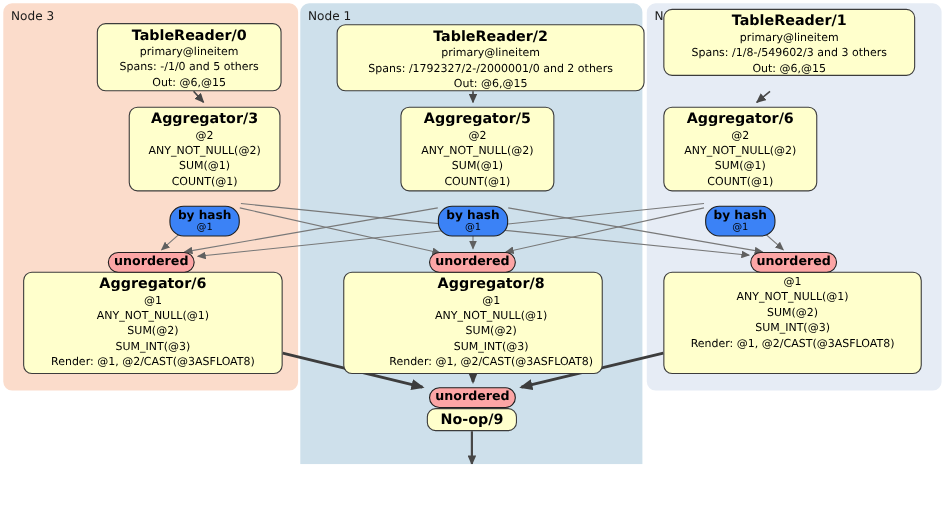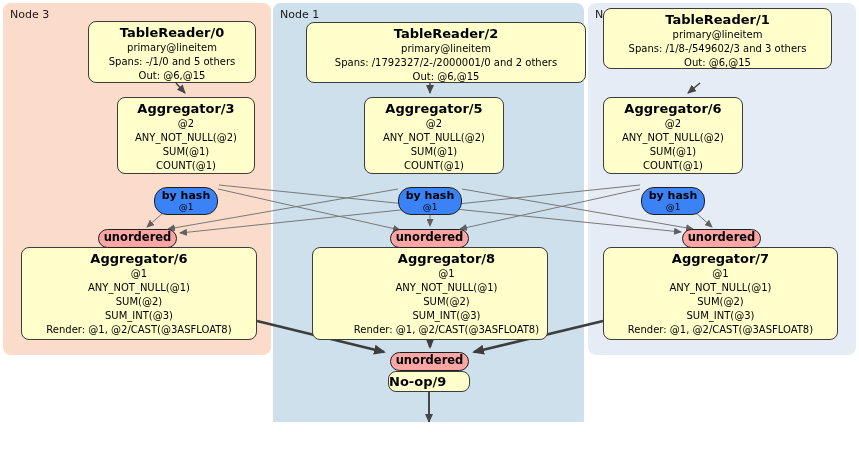--- a/index.html
+++ b/index.html
@@ -11,21 +11,21 @@
   .region { position:absolute; border-radius:8px; z-index:0; }
   .region-label { padding:5px 0 0 7px; font-size:11px; color:#1a1a1a; }
   svg.edges { position:absolute; left:0; top:0; z-index:1; }
   .pbox {
     position:absolute; background:#ffffcc; border:1.5px solid #3c3c3c;
     border-radius:8px; text-align:center; box-sizing:border-box;
     padding-top:2px; z-index:2;
   }
   .pbox .title { font-size:13px; font-weight:bold; line-height:17px; white-space:nowrap; }
   .pbox .pline { font-size:10px; line-height:14px; white-space:nowrap; }
-  .mini { display:flex; align-items:center; justify-content:flex-start;
+  .mini { display:flex; align-items:center; justify-content:center;
           padding-top:0; font-weight:bold; font-size:13px; }
   .hash {
     position:absolute; width:64px; height:28px; background:#3b82f6;
     border:1.5px solid #1f1f1f; border-radius:13px; box-sizing:border-box;
     text-align:center; z-index:3;margin-top:16px;
   }
   .hash .hlabel { font-size:11px; font-weight:bold; line-height:12px; margin-top:2px; white-space:nowrap; }
   .hash .hkey { font-size:9px; line-height:10px; }
   .unord {
     position:absolute; width:79px; height:19px; background:#fca5a5;
@@ -157,21 +157,20 @@
   </div>
   <div class="pbox" style="left:312px; top:247px; width:236px; height:93px;padding-left:33px;">
     <div class="title">Aggregator/8</div>
     <div class="pline">@1</div>
     <div class="pline">ANY_NOT_NULL(@1)</div>
     <div class="pline">SUM(@2)</div>
     <div class="pline">SUM_INT(@3)</div>
     <div class="pline">Render: @1, @2/CAST(@3ASFLOAT8)</div>
   </div>
   <div class="pbox" style="left:603px; top:247px; width:235px; height:93px;">
-    <div class="title">Aggregator/7</div>
     <div class="pline">@1</div>
     <div class="pline">ANY_NOT_NULL(@1)</div>
     <div class="pline">SUM(@2)</div>
     <div class="pline">SUM_INT(@3)</div>
     <div class="pline">Render: @1, @2/CAST(@3ASFLOAT8)</div>
   </div>
 
   <div class="pbox mini" style="left:388px; top:371px; width:82px; height:21px;">
     <span>No-op/9</span>
   </div>

